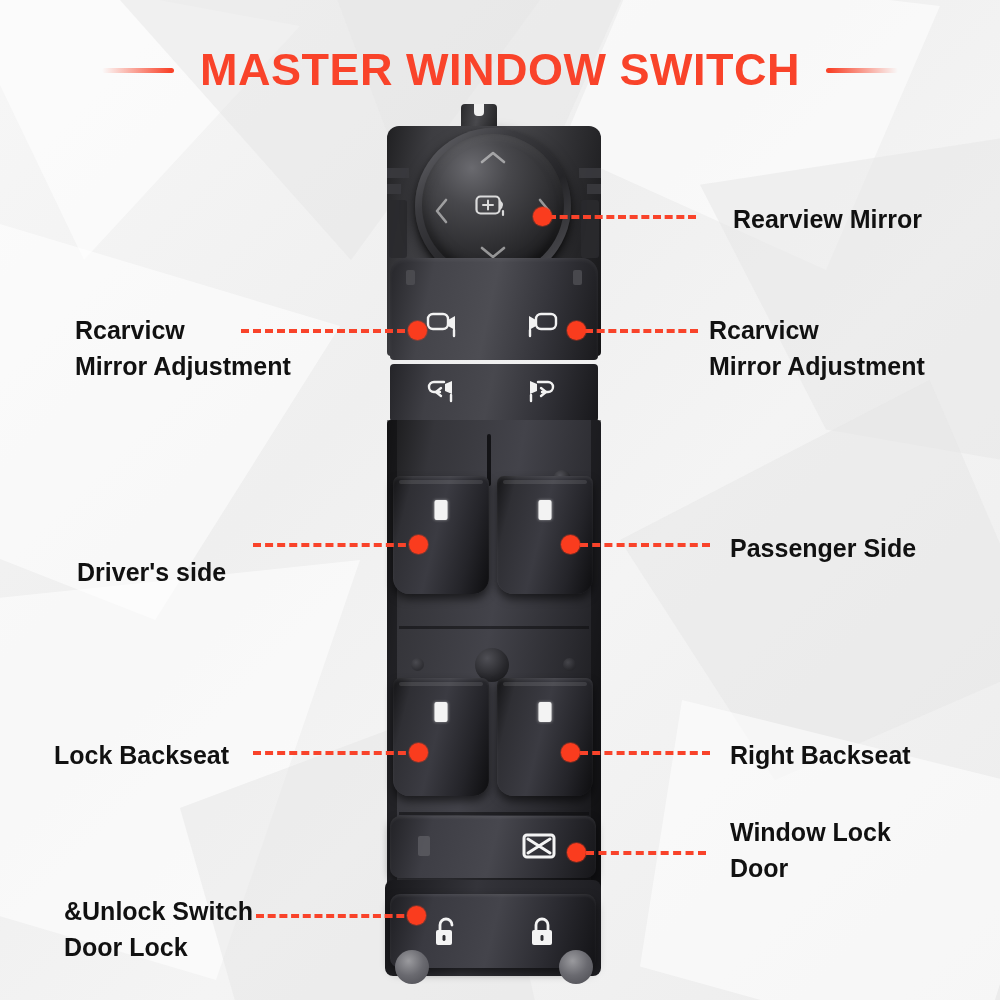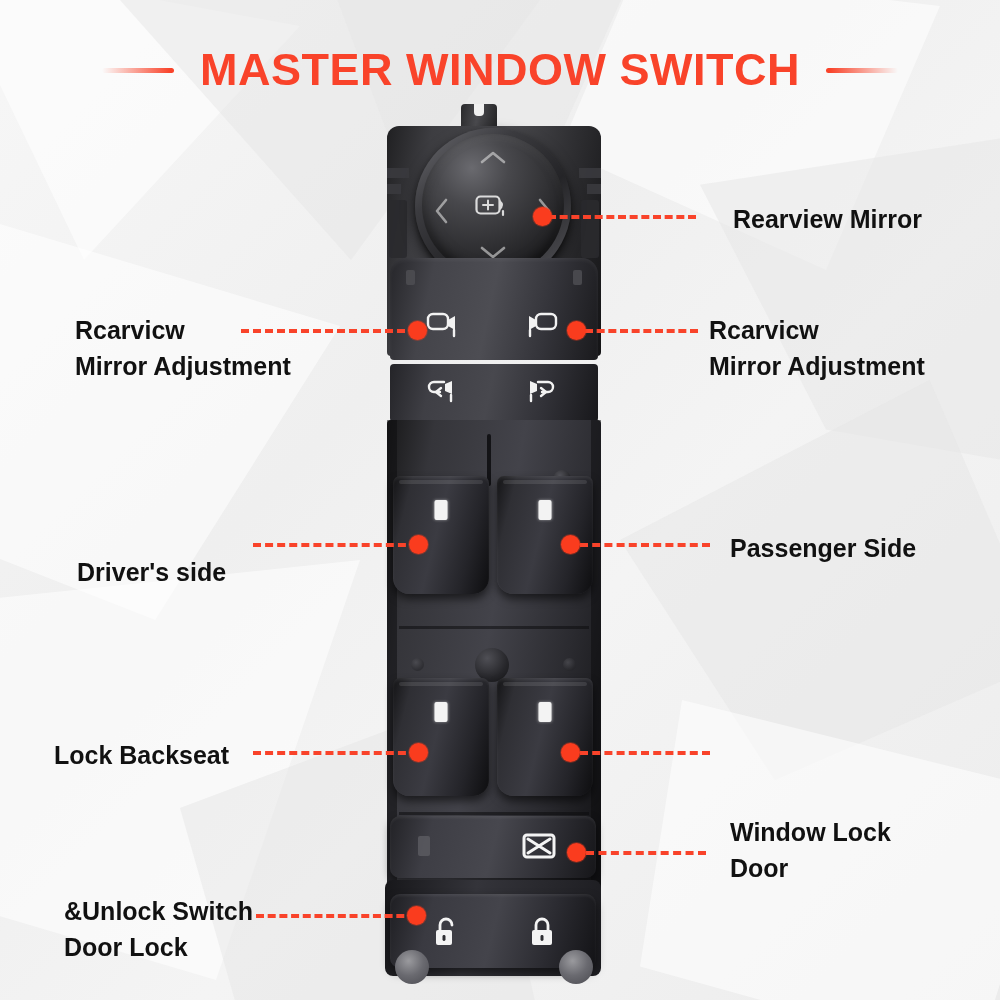--- a/index.html
+++ b/index.html
@@ -511,20 +511,23 @@
   </div>
 
   <div class="leader" style="left:253px;top:751px;width:165px;"></div>
   <div class="dot" style="left:409px;top:743px;"></div>
   <div class="label l" style="left:54px;top:738px;">
     <div>Lock Backseat</div>
   </div>
 
   <div class="leader" style="left:580px;top:751px;width:130px;"></div>
   <div class="dot" style="left:561px;top:743px;"></div>
+  <div class="label r" style="left:730px;top:738px;">
+    <div>Right Backseat</div>
+  </div>
 
   <div class="leader" style="left:586px;top:851px;width:120px;"></div>
   <div class="dot" style="left:567px;top:843px;"></div>
   <div class="label r" style="left:730px;top:815px;">
     <div>Window Lock</div>
     <div>Door</div>
   </div>
 
   <div class="leader" style="left:256px;top:914px;width:160px;"></div>
   <div class="dot" style="left:407px;top:906px;"></div>

